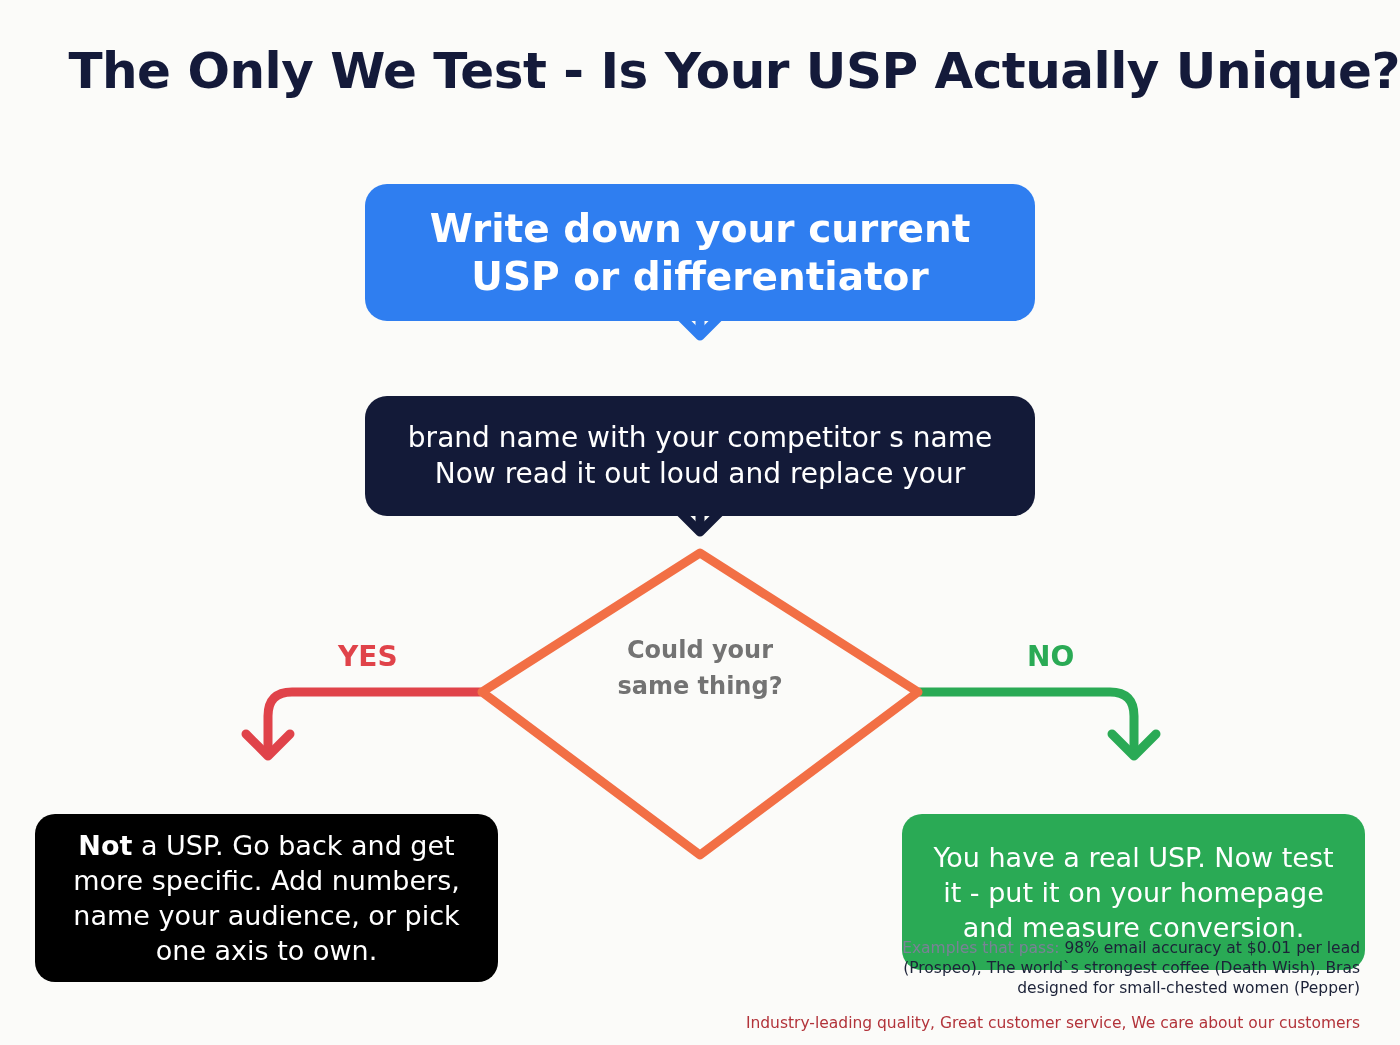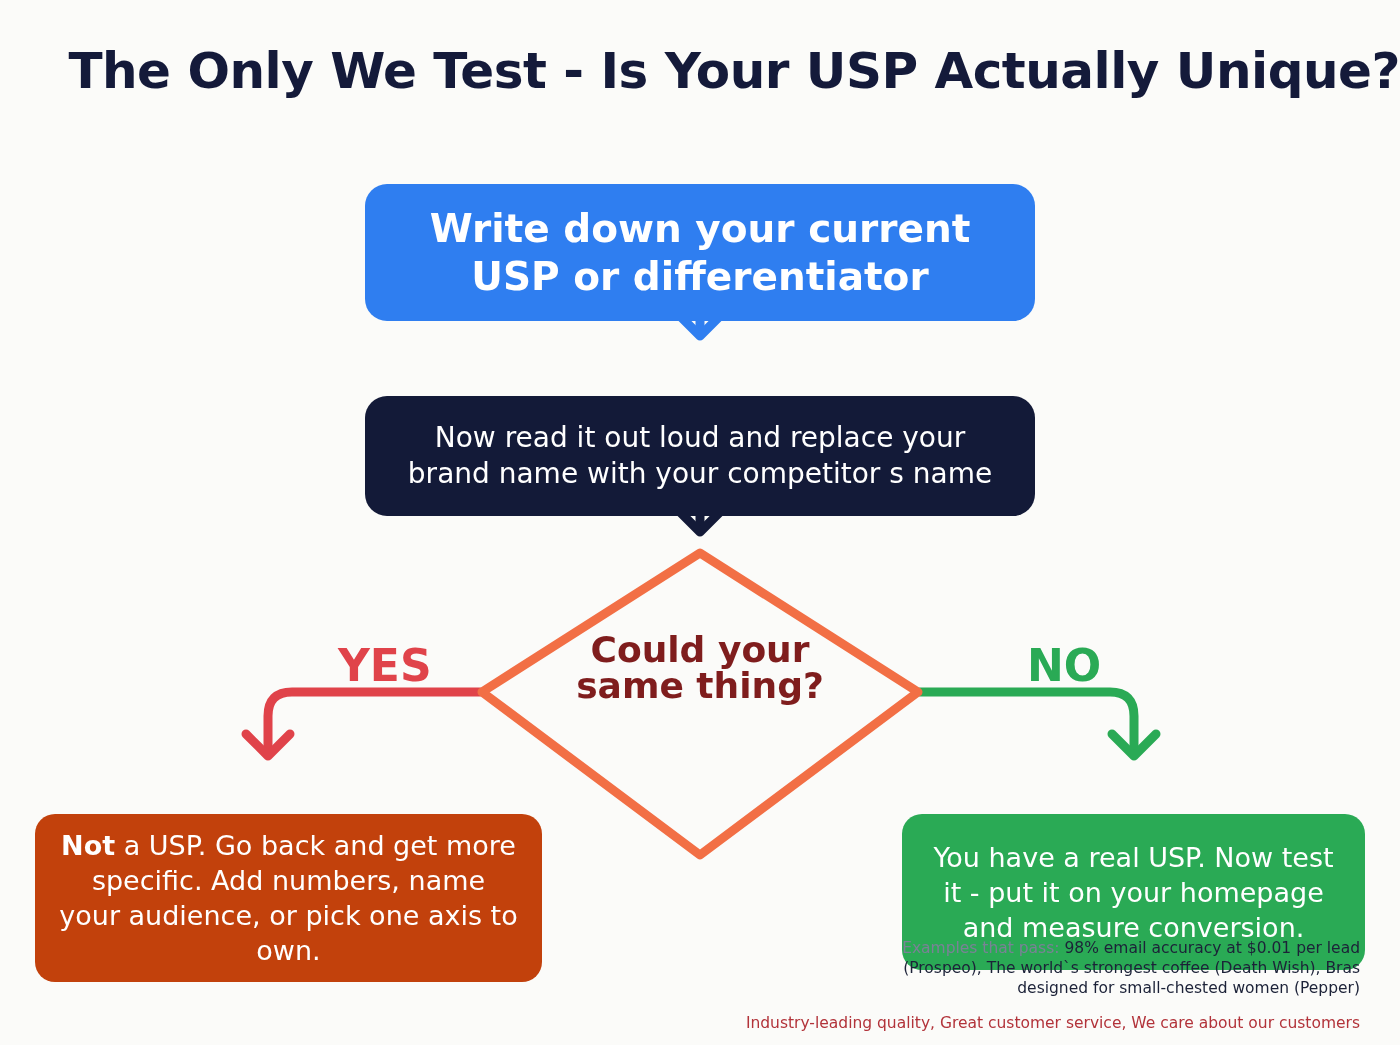--- a/index.html
+++ b/index.html
@@ -25,30 +25,30 @@
     font-family: "DejaVu Sans", sans-serif; font-weight: bold; font-size: 39px; line-height: 48px;
     padding: 0 60px;
   }
   .box-navy {
     left: 365px; top: 352px; width: 670px; height: 120px; background: #131a38;
     font-family: "DejaVu Sans", sans-serif; font-size: 28px; line-height: 36px;
     padding: 0 20px;
   }
   .diamond-text {
     position: absolute; left: 530px; top: 632px; width: 340px; text-align: center;
-    font-family: "DejaVu Sans", sans-serif; font-weight: bold; font-size: 36px; line-height: 36px;
-    color: #7f1d1d;
+    font-family: "DejaVu Sans", sans-serif; font-weight: bold; font-size: 24px; line-height: 36px;
+    color: #737373;
   }
   .label-yes, .label-no {
-    position: absolute; font-family: "DejaVu Sans", sans-serif; font-weight: bold; font-size: 44px;
+    position: absolute; font-family: "DejaVu Sans", sans-serif; font-weight: bold; font-size: 28px;
   }
   .label-yes { left: 338px; top: 640px; color: #e0434a; }
   .label-no { left: 990px; top: 640px; color: #2aaa55; margin-left: 37px; }
   .box-red {
-    left: 35px; top: 770px; width: 507px; height: 168px; background: #c2410c;
+    left: 35px; top: 770px; width: 463px; height: 168px; background: #000000;
     font-family: "DejaVu Sans", sans-serif; font-size: 27px; line-height: 35px;
     padding: 4px 24px; border-radius: 20px;
   }
   .box-red b { font-weight: bold; }
   .box-green {
     left: 902px; top: 770px; width: 463px; height: 156px; background: #2aaa55;
     font-family: "DejaVu Sans", sans-serif; font-size: 27px; line-height: 35px;
     padding: 0 30px; border-radius: 20px;
   }
   .examples {
@@ -94,22 +94,22 @@
 
 <div class="box box-blue">
   <div>
     <div>Write down your current</div>
     <div>USP or differentiator</div>
   </div>
 </div>
 
 <div class="box box-navy">
   <div>
+    <div>brand name with your competitor s name</div>
     <div>Now read it out loud and replace your</div>
-    <div>brand name with your competitor s name</div>
   </div>
 </div>
 
 <div class="diamond-text">
   <div>Could your</div>
   <div>same thing?</div>
 </div>
 
 <div class="label-yes">YES</div>
 <div class="label-no">NO</div>

